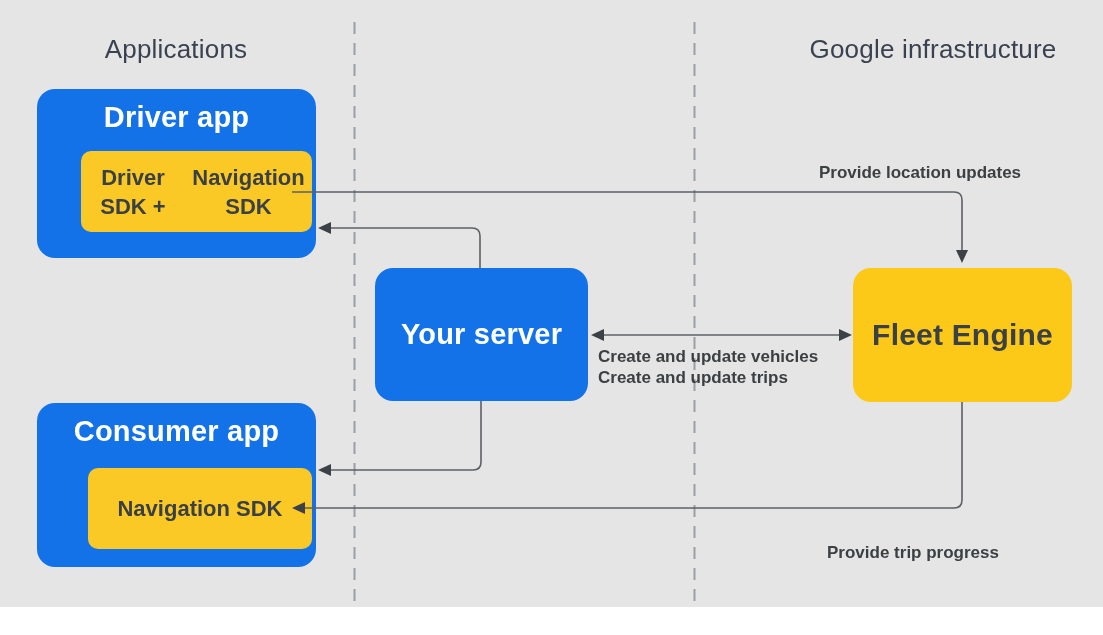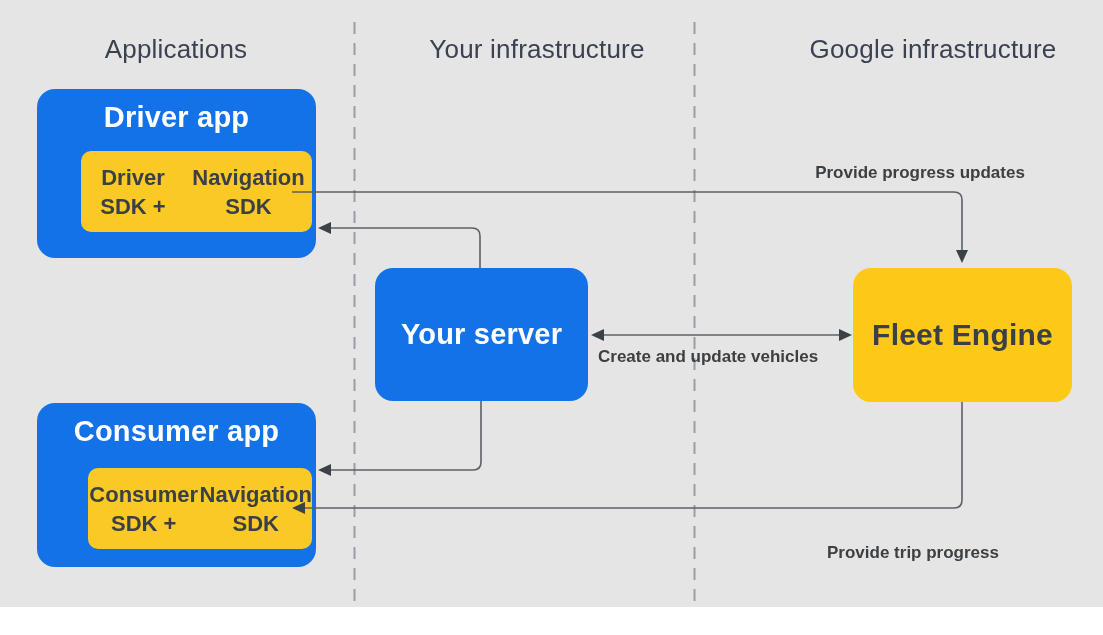--- a/index.html
+++ b/index.html
@@ -111,35 +111,33 @@
 <body>
 
 <div class="canvas">
 
   <svg class="separators" viewBox="0 0 1103 635" xmlns="http://www.w3.org/2000/svg">
     <line class="dash" x1="354.5" y1="22" x2="354.5" y2="610"></line>
     <line class="dash" x1="694.5" y1="22" x2="694.5" y2="610"></line>
   </svg>
 
   <div class="col-header apps">Applications</div>
-  <div class="col-header yours">Your infrastructure</div>
   <div class="col-header google">Google infrastructure</div>
 
   <div class="node blue driver-app" style="left:37px; top:89px; width:279px; height:169px;">
     <div class="node-title title-top">Driver app</div>
     <div class="sdk-box">
       <div>Driver SDK +</div>
       <div>Navigation SDK</div>
     </div>
   </div>
 
   <div class="node blue consumer-app" style="left:37px; top:403px; width:279px; height:164px;">
     <div class="node-title title-top">Consumer app</div>
     <div class="sdk-box">
-      <div>Consumer SDK +</div>
       <div>Navigation SDK</div>
     </div>
   </div>
 
   <div class="node blue center-title" style="left:375px; top:268px; width:213px; height:133px;">
     <div class="node-title" style="margin:16px;">Your server</div>
   </div>
 
   <div class="node yellow center-title" style="left:853px; top:268px; width:219px; height:134px;">
     <div class="node-title dark-title" style="margin:8px;">Fleet Engine</div>
@@ -157,17 +155,18 @@
     <polygon class="arrowhead" points="604,329 604,341 591,335"></polygon>
     <polygon class="arrowhead" points="839,329 839,341 852,335"></polygon>
 
     <path class="wire" d="M 481 401 V 462 Q 481 470 473 470 H 331"></path>
     <polygon class="arrowhead" points="331,464 331,476 318,470"></polygon>
 
     <path class="wire" d="M 962 402 V 500 Q 962 508 954 508 H 305"></path>
     <polygon class="arrowhead" points="305,502 305,514 292,508"></polygon>
   </svg>
 
-  <div class="edge-label centered lbl-location">Provide progress updates</div>
+  <div class="edge-label centered lbl-location">Provide location updates</div>
   <div class="edge-label lbl-vehicles">Create and update vehicles</div>
+  <div class="edge-label lbl-trips">Create and update trips</div>
   <div class="edge-label centered lbl-progress">Provide trip progress</div>
 
 </div>
 
 </body></html>

